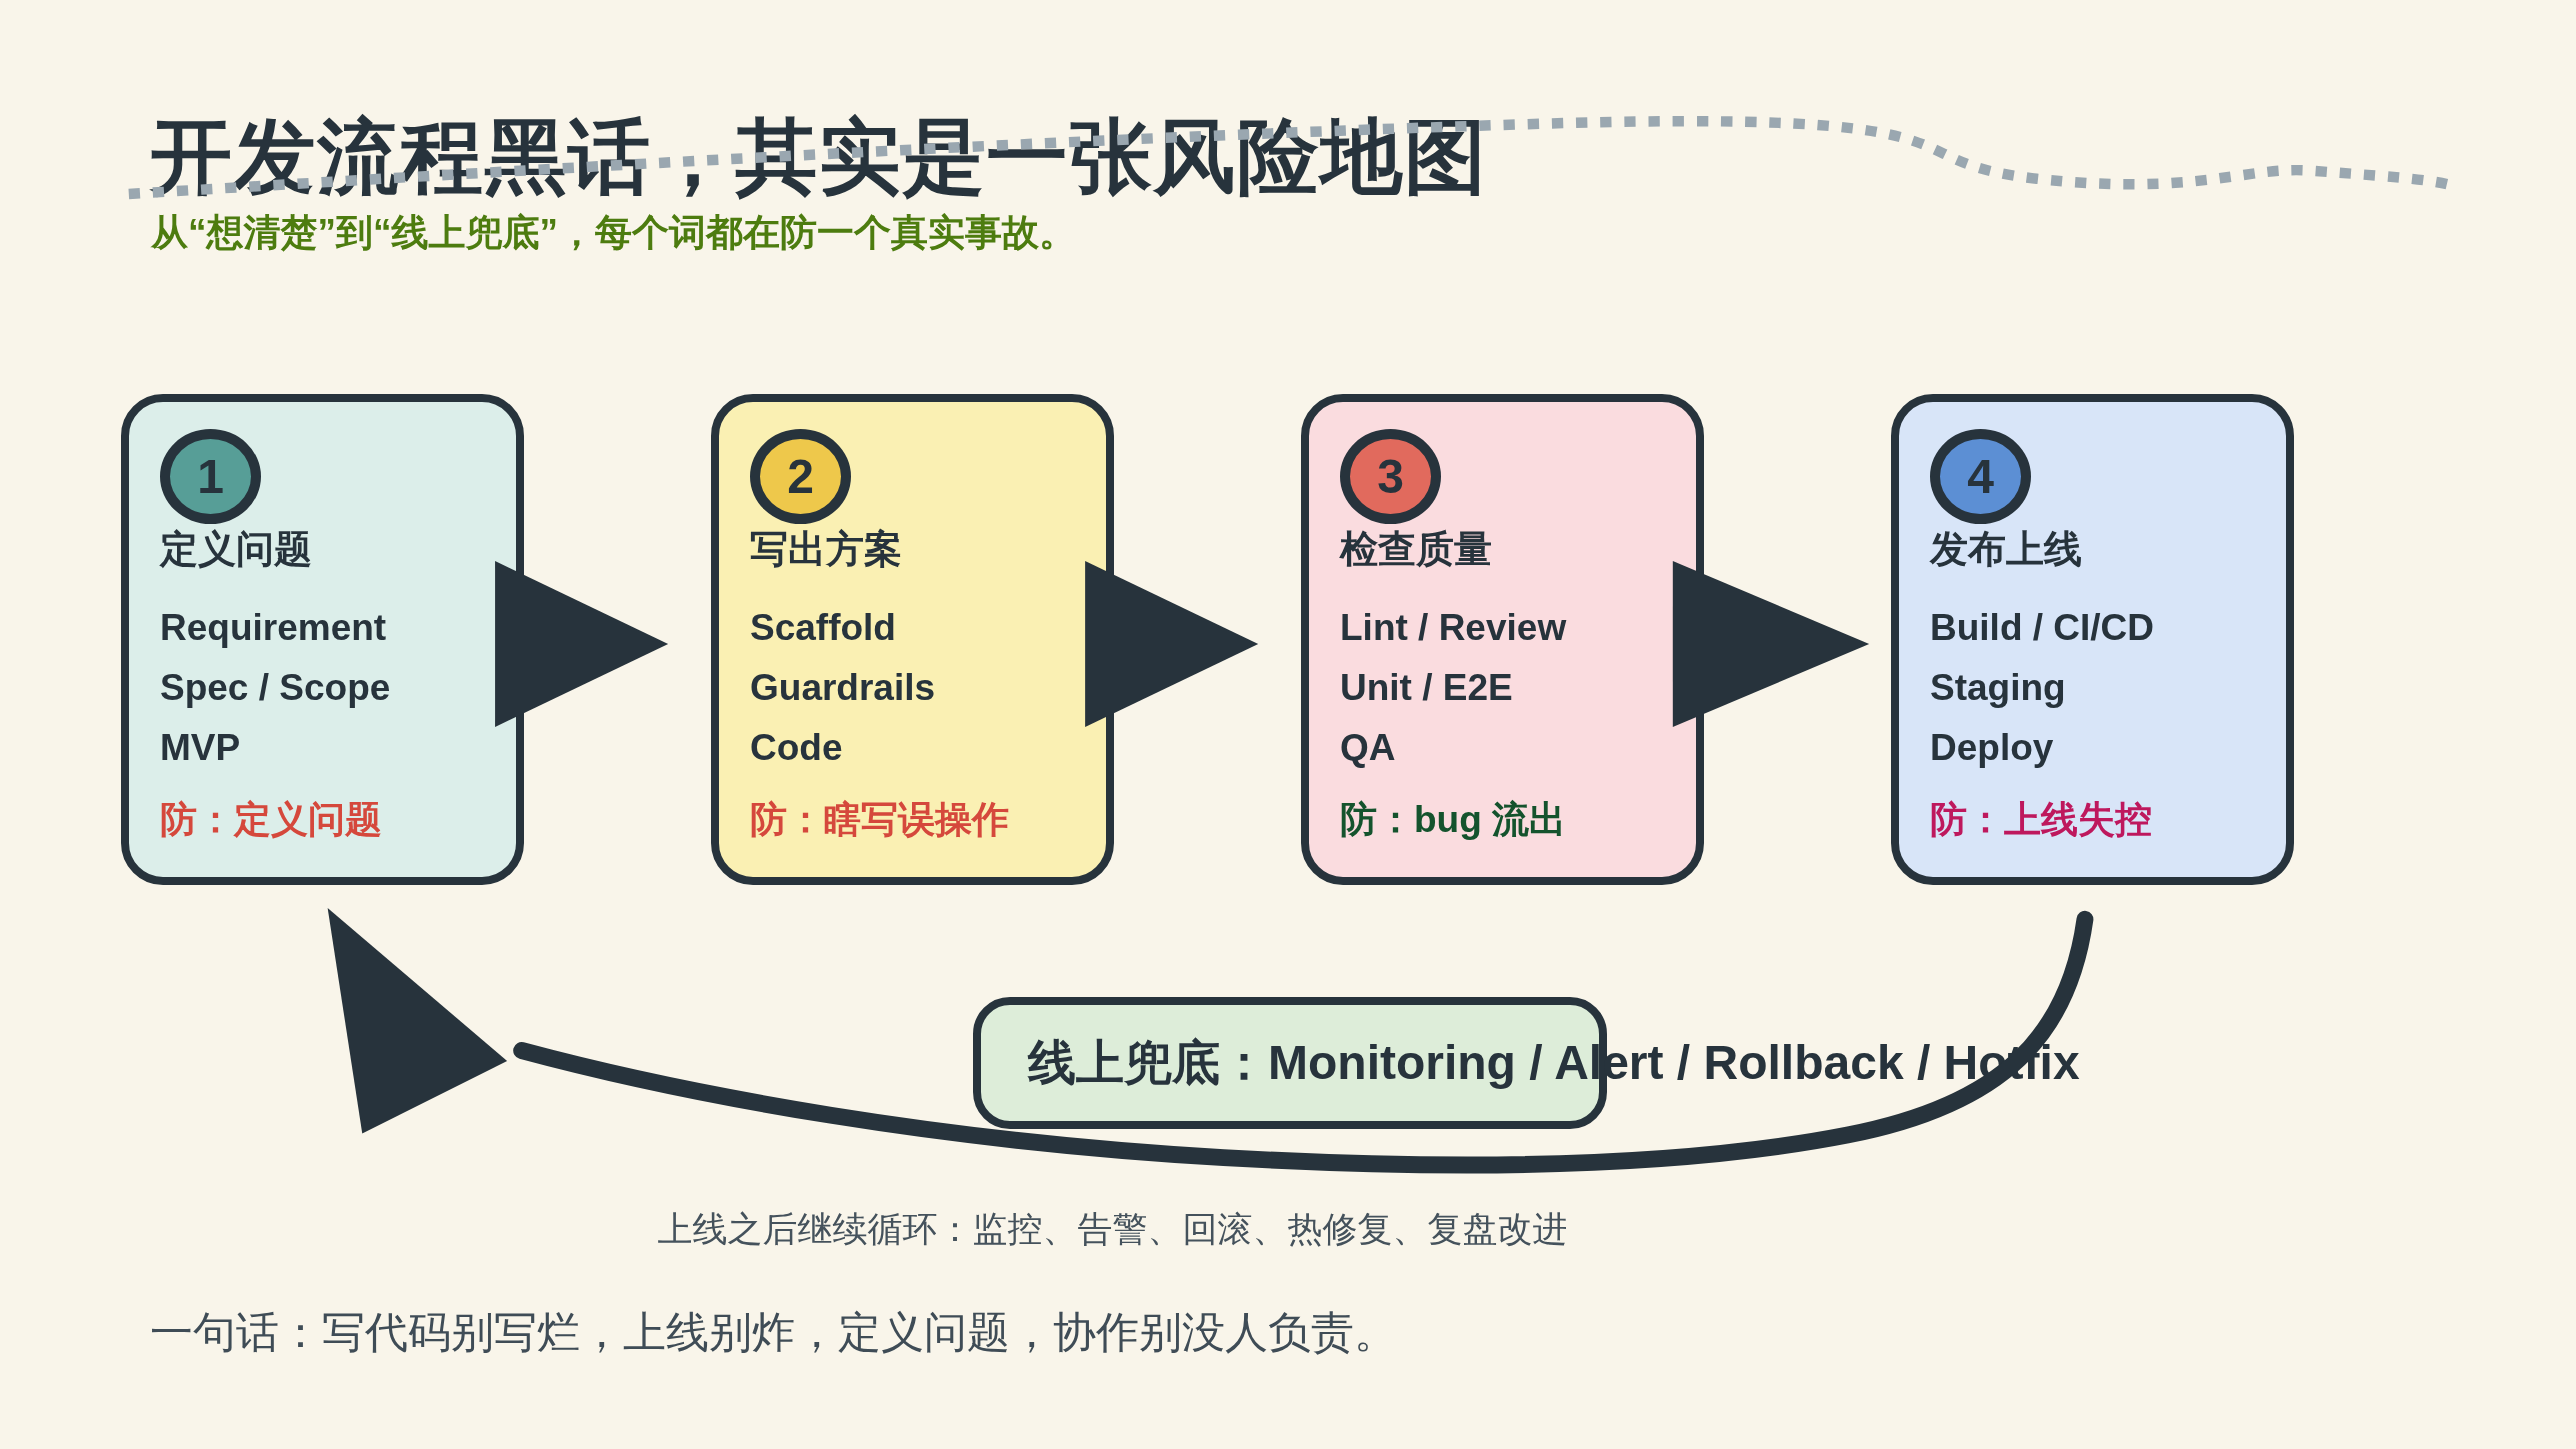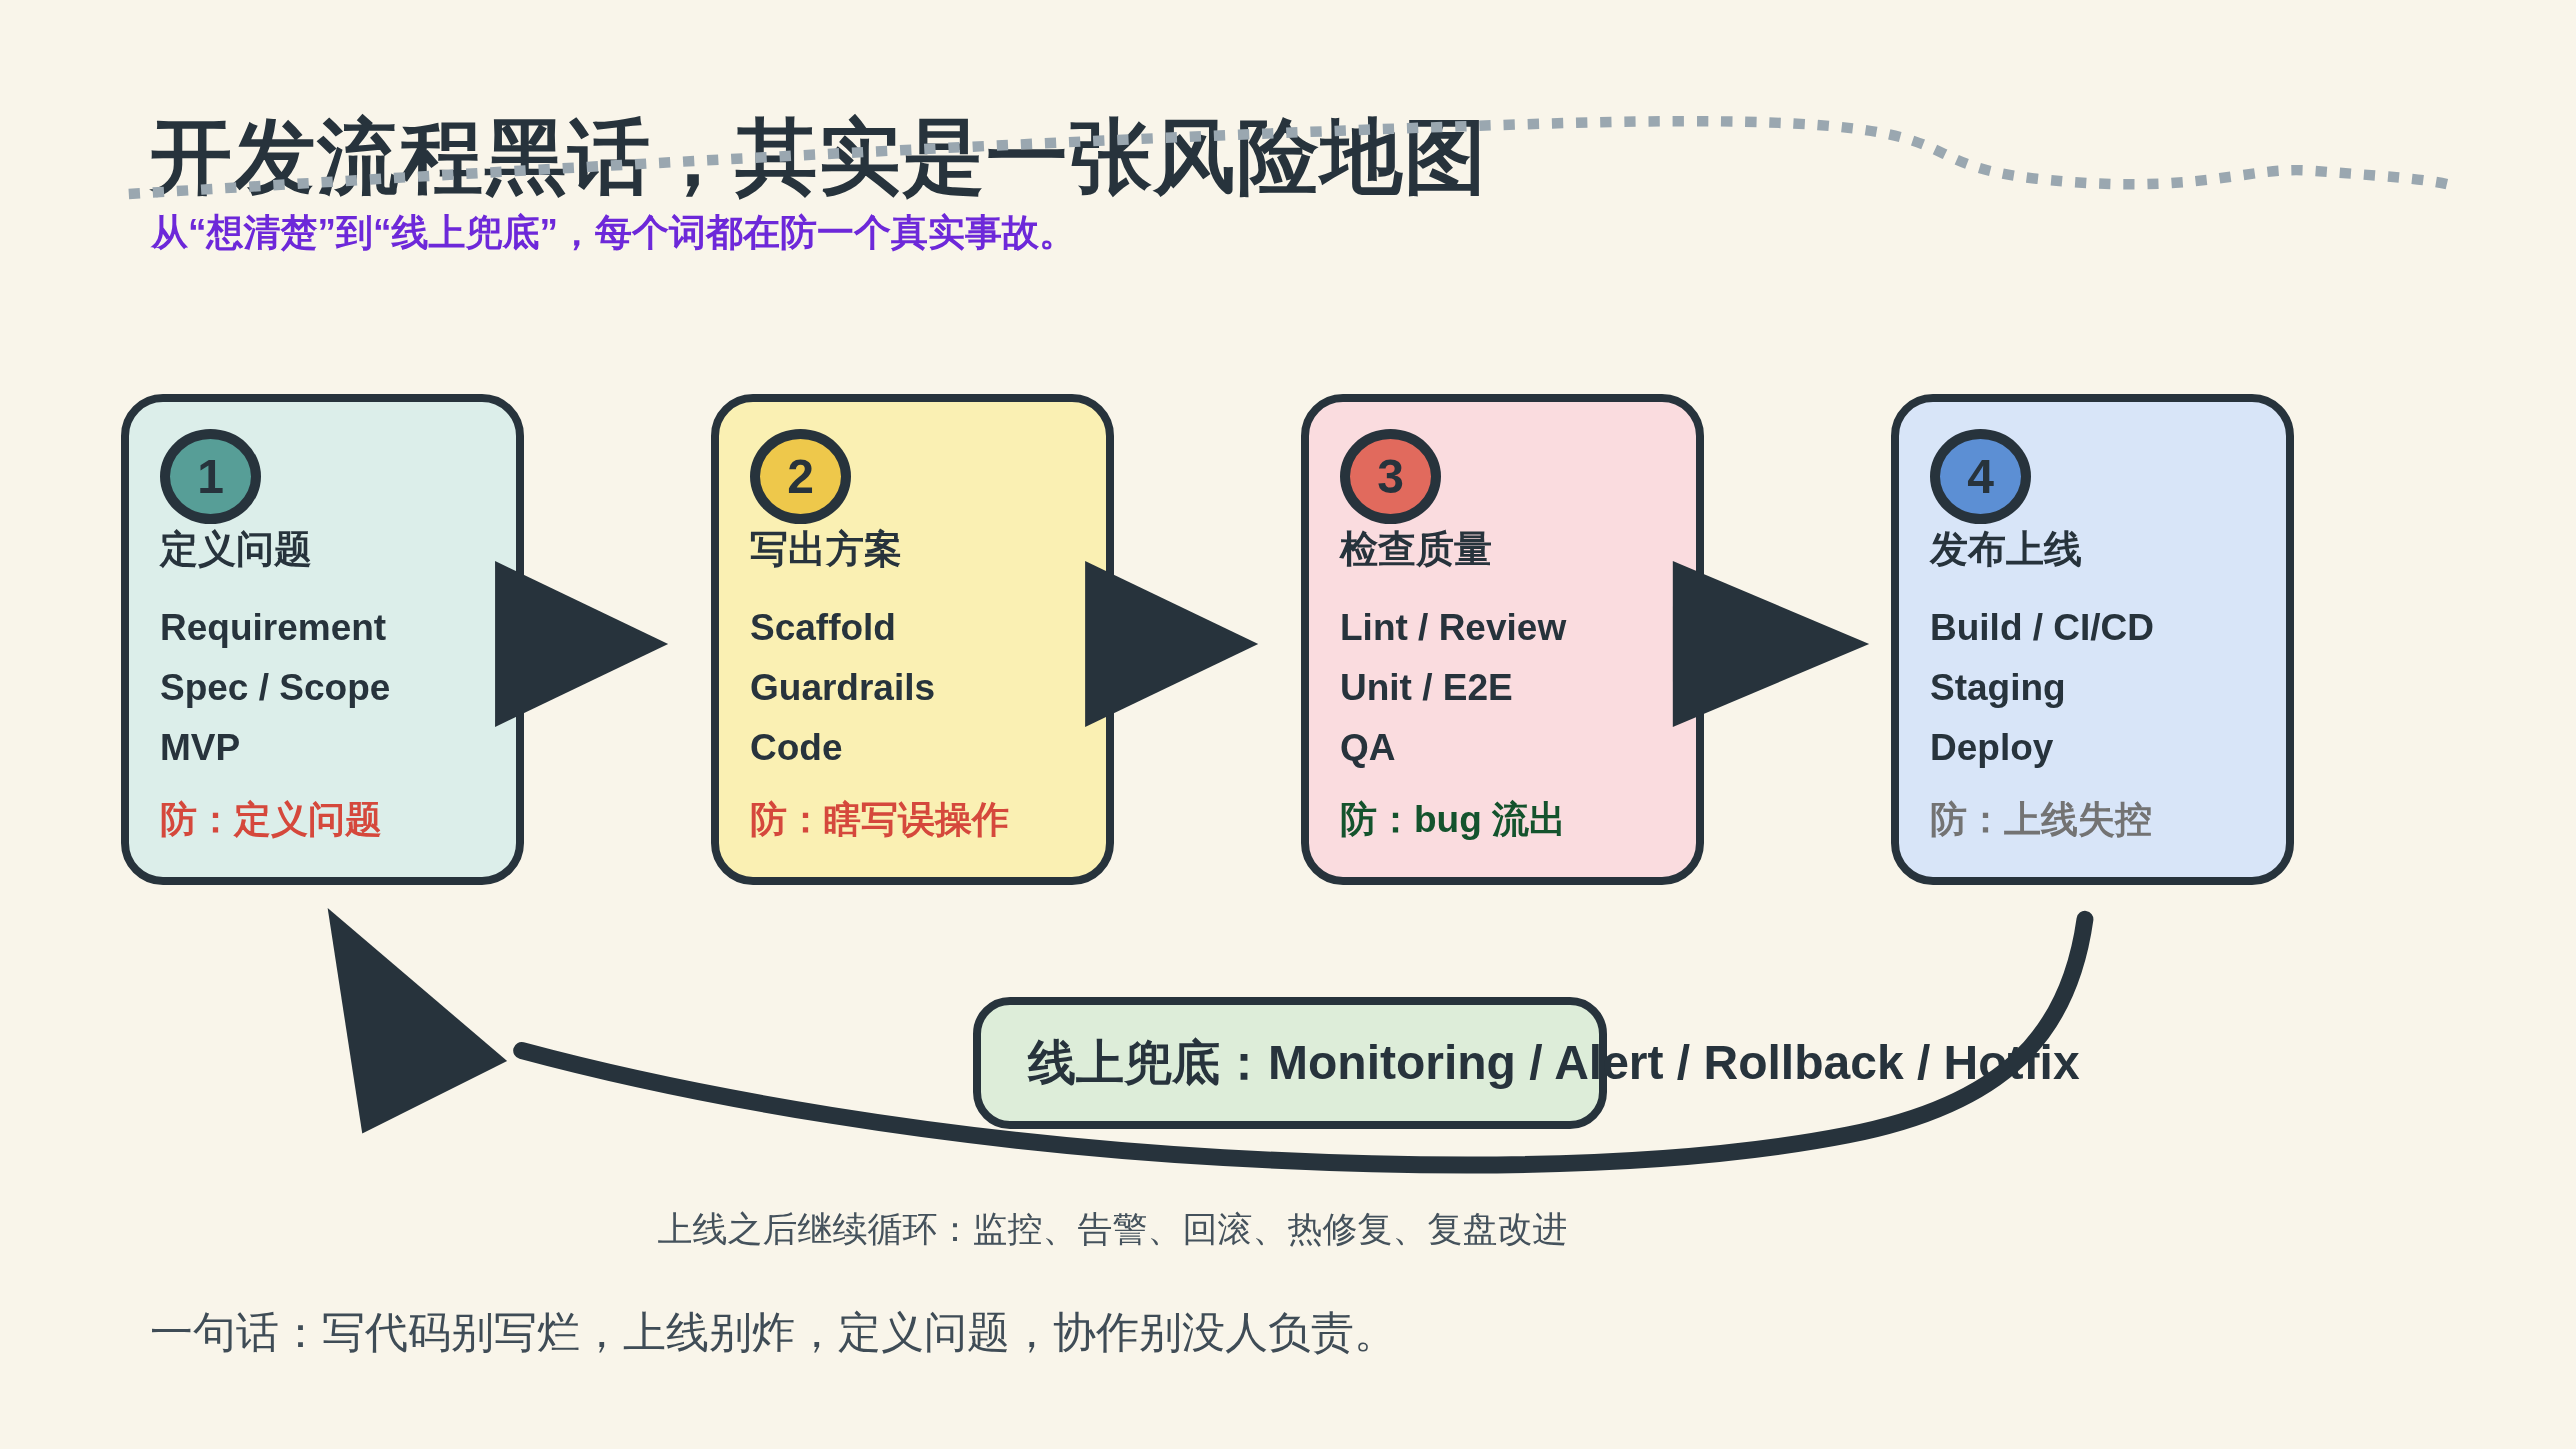--- a/index.html
+++ b/index.html
@@ -11,21 +11,21 @@
   }
   .abs{position:absolute;}
   
   .title{
     left:150px;top:103px;
     font-size:82px;font-weight:900;letter-spacing:1.6px;
     white-space:nowrap;z-index:2;
   }
   .subtitle{
     left:151px;top:208px;
-    font-size:37px;font-weight:600;color:#6d28d9;
+    font-size:37px;font-weight:600;color:#4d7c0f;
     white-space:nowrap;z-index:2;
   }
   
   .card{
     top:394px;width:403px;height:491px;box-sizing:border-box;
     border:8.9px solid #27333c;border-radius:42px;
     padding:27px 31px 32px 31px;
     display:flex;flex-direction:column;
     z-index:1;
   }
@@ -100,21 +100,21 @@
 </div>
 
 <div class="abs card card4" style="background: rgb(216, 229, 248);">
   <div class="badge" style="background: rgb(92, 143, 212);">4</div>
   <div class="card-title">发布上线</div>
   <div class="card-items">
     <div>Build / CI/CD</div>
     <div>Staging</div>
     <div>Deploy</div>
   </div>
-  <div class="card-risk" style="color: #737373;">防：上线失控</div>
+  <div class="card-risk" style="color: #be185d;">防：上线失控</div>
 </div>
 
 <div class="abs pill" style="background: rgb(221, 237, 217);">
   <span>线上兜底：Monitoring / Alert / Rollback / Hotfix</span>
 </div>
 
 <div class="abs loop-caption">上线之后继续循环：监控、告警、回滚、热修复、复盘改进</div>
 <div class="abs footer">一句话：写代码别写烂，上线别炸，定义问题，协作别没人负责。</div>
 
 <svg class="overlay" width="2576" height="1449" viewBox="0 0 3200 1800">

